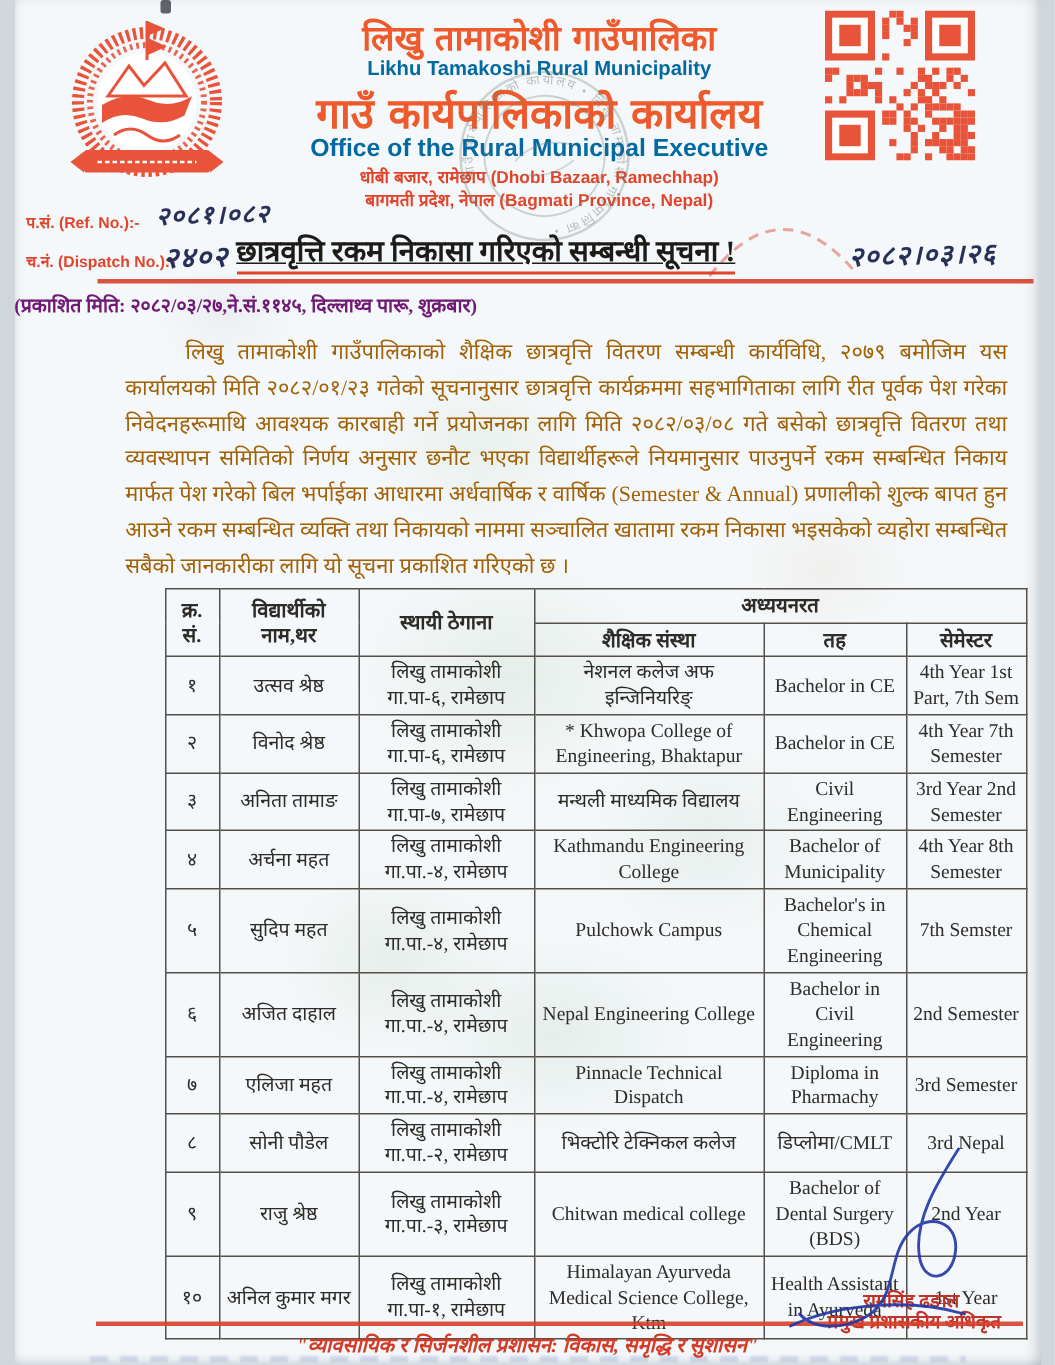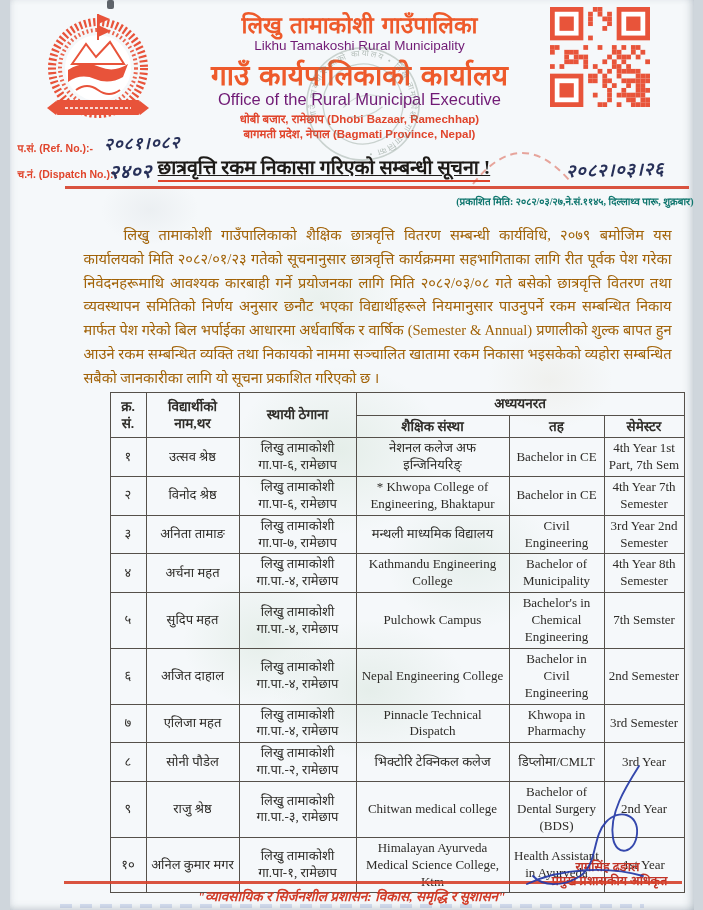--- a/index.html
+++ b/index.html
@@ -20,27 +20,27 @@
       radial-gradient(150px 120px at 330px 450px, rgba(120,170,120,.13), transparent 70%),
       radial-gradient(120px 100px at 460px 560px, rgba(120,170,130,.11), transparent 70%),
       radial-gradient(110px 95px at 250px 640px, rgba(120,170,120,.12), transparent 70%),
       radial-gradient(140px 100px at 360px 690px, rgba(115,165,120,.12), transparent 70%),
       radial-gradient(90px 70px at 540px 380px, rgba(190,170,130,.10), transparent 70%),
       radial-gradient(70px 50px at 140px 210px, rgba(150,160,170,.10), transparent 70%);
   }
   .abs{position:absolute;}
   .ctr{left:140px;width:420px;text-align:center;}
   .np-big{font-family:"DejaVu Sans","Liberation Sans",sans-serif;font-weight:bold;color:#ee5a2b;}
-  .en-red{font-family:"Liberation Sans","DejaVu Sans",sans-serif;font-weight:normal;color:#701a75;}
+  .en-red{font-family:"Liberation Sans","DejaVu Sans",sans-serif;font-weight:bold;color:#0369a1;}
   .addr{font-family:"Liberation Sans","DejaVu Sans",sans-serif;font-weight:bold;color:#e0452c;font-size:11.5px;line-height:14px;}
   .lab{font-family:"Liberation Sans","DejaVu Sans",sans-serif;font-weight:bold;color:#e0452c;font-size:10.5px;}
   .hand{color:#273058;font-style:italic;font-weight:bold;letter-spacing:1px;transform:rotate(-1.5deg);display:inline-block;}
   .subject{font-weight:bold;color:#1d1b18;font-size:19.5px;border-bottom:2px solid #e0452c;padding-bottom:2px;text-decoration:underline;}
   .rule-red{height:2.5px;background:#d6402a;opacity:.9;}
-  .published{text-align:right;font-size:10px;font-weight:600;color:#0f766e;}
+  .published{text-align:left;font-size:13px;font-weight:600;color:#701a75;}
   .bodytext{font-size:14.6px;line-height:23.8px;text-align:justify;color:#a16207;text-indent:40px;}
   table.students{border-collapse:collapse;table-layout:fixed;width:574px;z-index:2;position:relative;}
   table.students td,table.students th{
     border:1px solid #55504a;padding:2px 4px;vertical-align:middle;
     font-size:13px;line-height:1.3;color:#2e2c28;text-align:center;font-weight:normal;
     overflow:hidden;
   }
   table.students th{font-weight:600;font-size:13.5px;}
   td.c-sn{font-size:13.5px;}
   td.c-name{text-align:left;padding-left:7px;font-size:13.5px;}
@@ -322,30 +322,30 @@
             <td class="c-address">लिखु तामाकोशी गा.पा.-४, रामेछाप</td>
             <td class="c-institution">Nepal Engineering College</td>
             <td class="c-level">Bachelor in Civil Engineering</td>
             <td class="c-semester">2nd Semester</td>
           </tr>
           <tr>
             <td class="c-sn">७</td>
             <td class="c-name">एलिजा महत</td>
             <td class="c-address">लिखु तामाकोशी गा.पा.-४, रामेछाप</td>
             <td class="c-institution">Pinnacle Technical Dispatch</td>
-            <td class="c-level">Khwopa in Pharmachy</td>
+            <td class="c-level">Diploma in Pharmachy</td>
             <td class="c-semester">3rd Semester</td>
           </tr>
           <tr>
             <td class="c-sn">८</td>
             <td class="c-name">सोनी पौडेल</td>
             <td class="c-address">लिखु तामाकोशी गा.पा.-२, रामेछाप</td>
             <td class="c-institution">भिक्टोरि टेक्निकल कलेज</td>
             <td class="c-level">डिप्लोमा/CMLT</td>
-            <td class="c-semester">3rd Year</td>
+            <td class="c-semester">3rd Nepal</td>
           </tr>
           <tr>
             <td class="c-sn">९</td>
             <td class="c-name">राजु श्रेष्ठ</td>
             <td class="c-address">लिखु तामाकोशी गा.पा.-३, रामेछाप</td>
             <td class="c-institution">Chitwan medical college</td>
             <td class="c-level">Bachelor of Dental Surgery (BDS)</td>
             <td class="c-semester">2nd Year</td>
           </tr>
           <tr>

